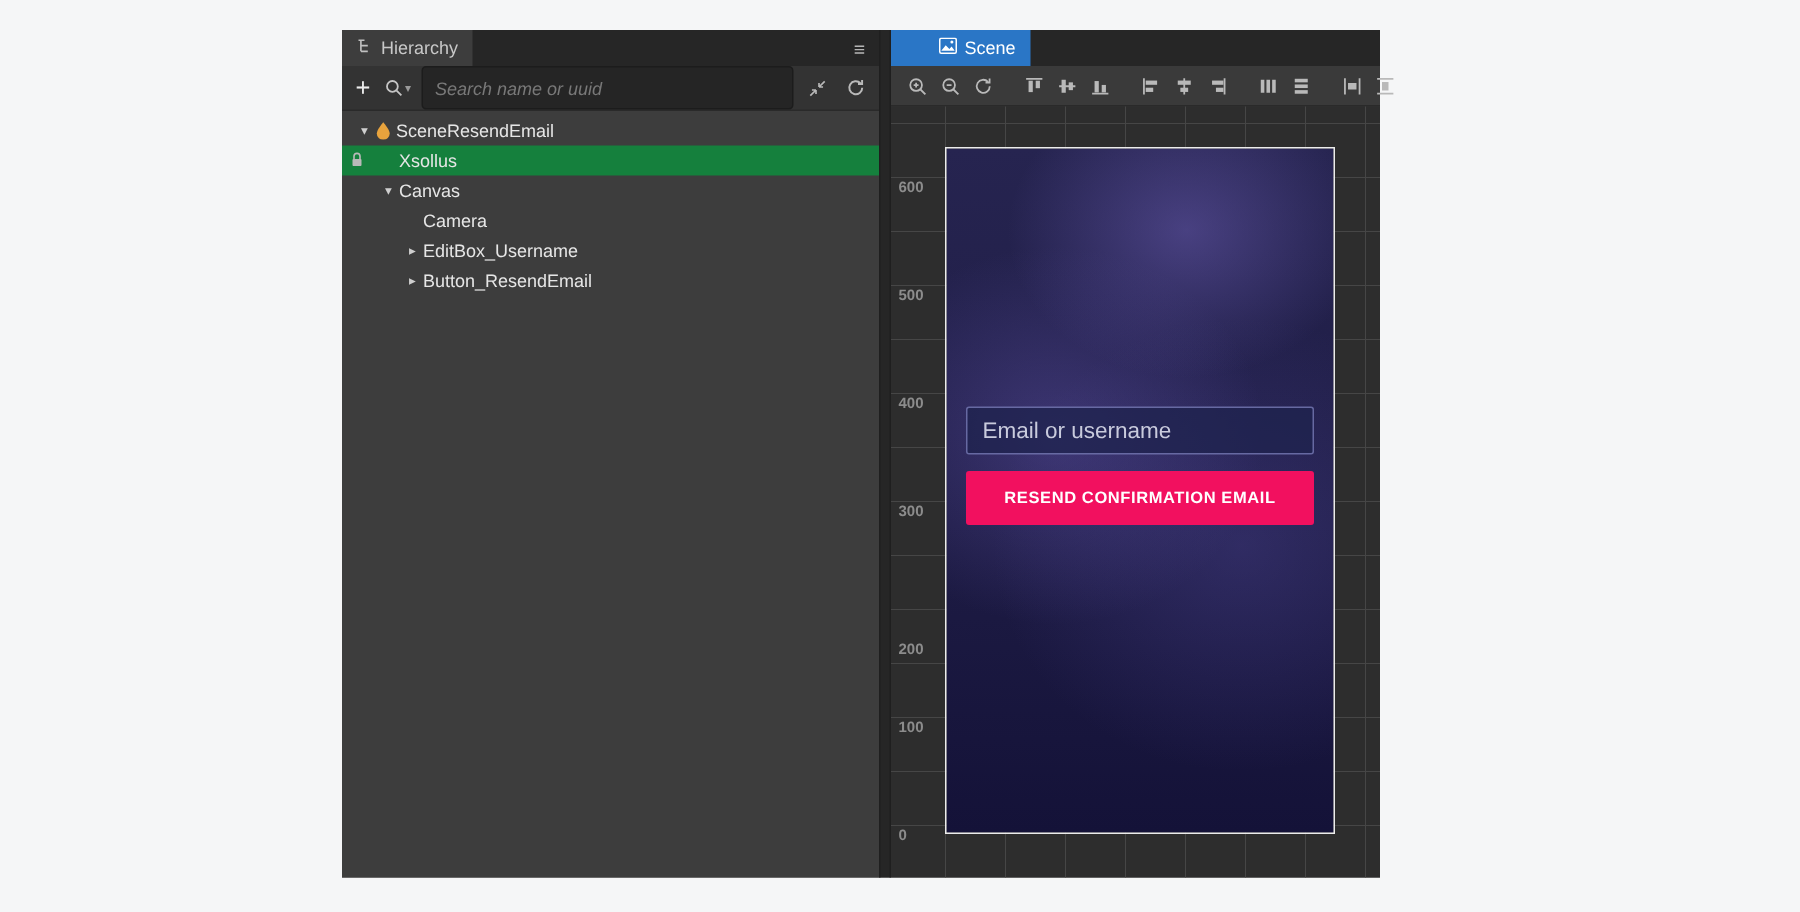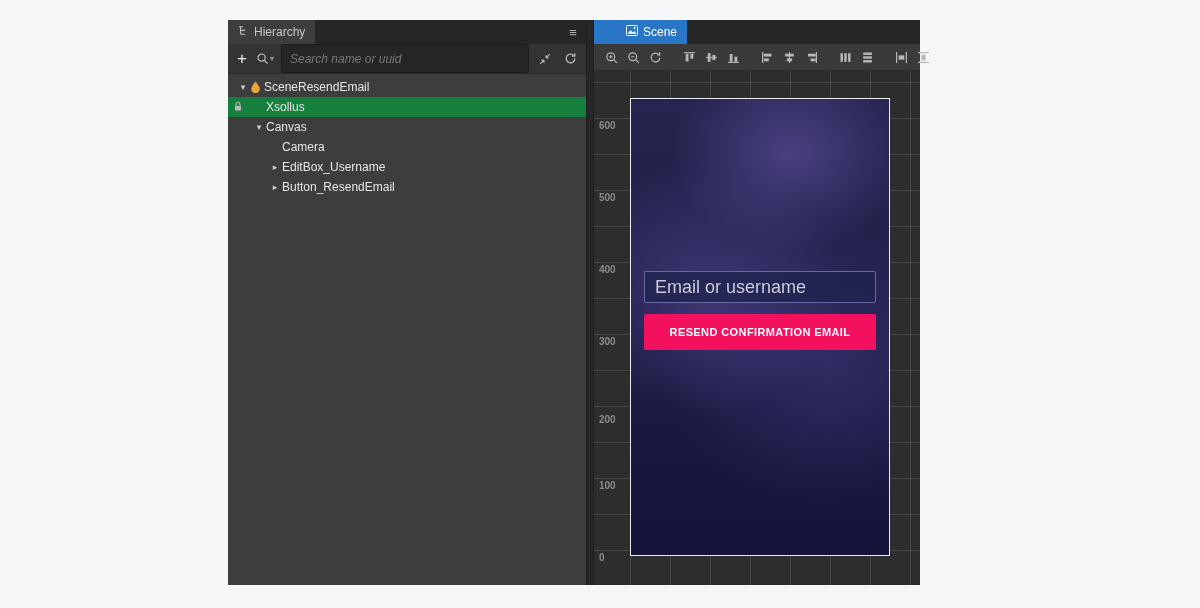--- a/index.html
+++ b/index.html
@@ -39,21 +39,21 @@
     background-image:linear-gradient(to right,#464646 1px,transparent 1px),linear-gradient(to bottom,#464646 1px,transparent 1px);
     background-size:40px 36px;background-position:-4px 11px;}
   .ruler-label{position:absolute;left:5px;font-size:10px;color:#8c8c8c;font-weight:bold;}
   
   .preview{position:absolute;left:36px;top:27px;width:260px;height:458px;border:1px solid #ececec;box-sizing:border-box;
     background:
       radial-gradient(170px 140px at 62% 12%, rgba(122,106,200,0.42), rgba(0,0,0,0) 70%),
       radial-gradient(200px 180px at 28% 42%, rgba(112,96,192,0.36), rgba(0,0,0,0) 70%),
       radial-gradient(230px 210px at 76% 58%, rgba(92,82,172,0.30), rgba(0,0,0,0) 72%),
       linear-gradient(180deg,#262450 0%,#1e1c45 55%,#141238 100%);}
-  .ginput{position:absolute;left:13px;right:13px;top:172px;height:32px;box-sizing:border-box;background:rgba(31,34,78,0.78);border:1px solid rgba(125,130,190,0.75);border-radius:2px;display:flex;align-items:center;padding:0 10px;color:#c9cbdd;font-size:18px;}
+  .ginput{position:absolute;left:13px;right:13px;top:172px;height:32px;box-sizing:border-box;background:rgba(31,34,78,0.78);border:1px solid rgba(125,130,190,0.75);border-radius:2px;display:flex;align-items:center;padding:0 10px;color:#c9cbdd;font-size:15px;}
   .gbtn{position:absolute;left:13px;right:13px;top:215px;height:36px;border-radius:2px;color:#fff;font-size:11px;font-weight:bold;letter-spacing:0.4px;display:flex;align-items:center;justify-content:center;cursor:pointer;}
 </style>
 </head>
 <body>
 
 <div class="editor">
 
   <section class="hierarchy">
     <div class="tabs">
       <div class="tab hier-active">
@@ -246,18 +246,18 @@
       <div class="preview">
         <div class="ginput">
           <span>Email or username</span>
         </div>
         <div class="gbtn" style="background: rgb(242, 16, 95);">RESEND CONFIRMATION EMAIL</div>
       </div>
     <span class="ruler-label" style="top: 49px;">600</span>
         <span class="ruler-label" style="top: 121px;">500</span>
         <span class="ruler-label" style="top: 193px;">400</span>
         <span class="ruler-label" style="top: 265px;">300</span>
-        <span class="ruler-label" style="top: 343px;">200</span>
+        <span class="ruler-label" style="top: 357px;">200</span>
         <span class="ruler-label" style="top: 409px;">100</span>
         <span class="ruler-label" style="top: 481px;">0</span>
       </div>
   </section>
 </div>
 
 </body></html>

